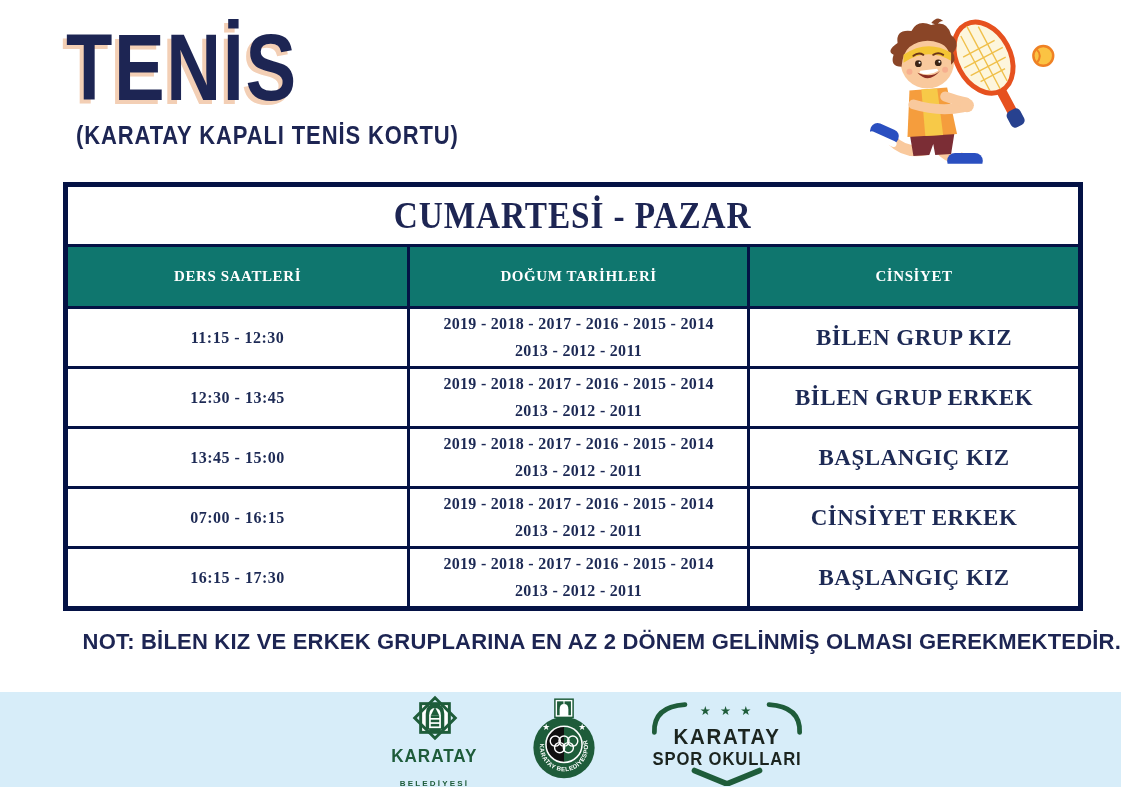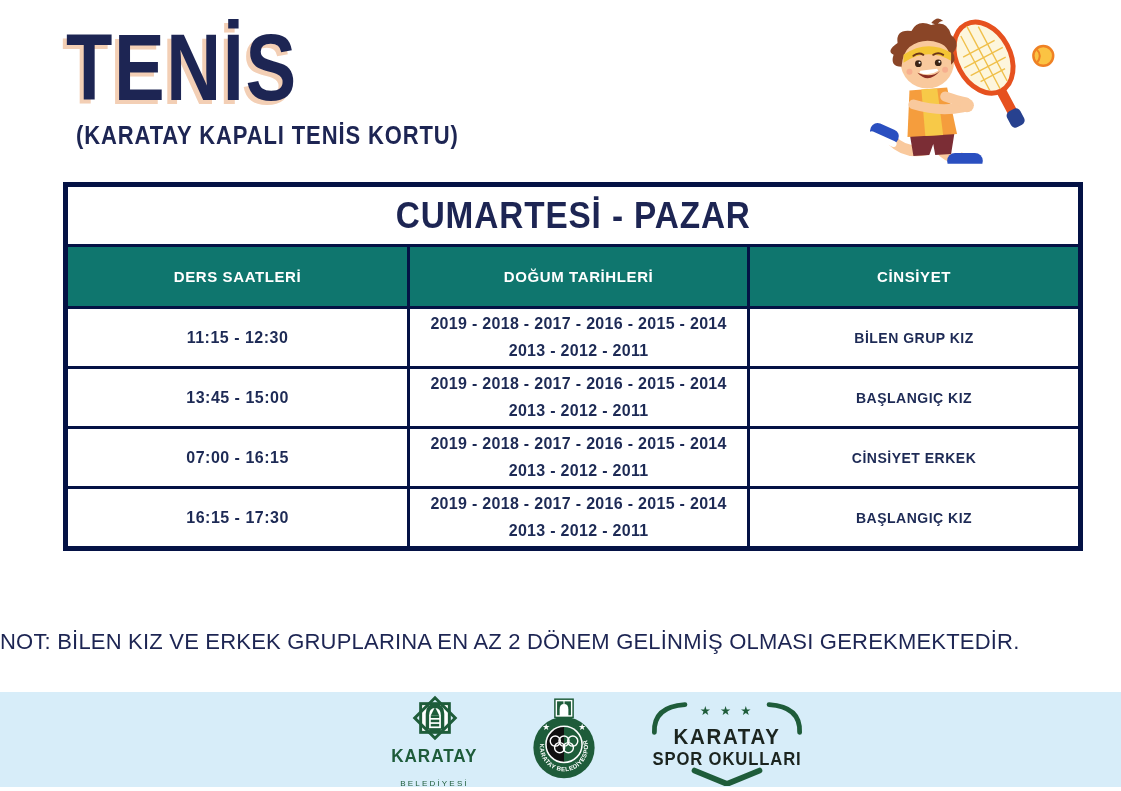--- a/index.html
+++ b/index.html
@@ -16,54 +16,54 @@
   }
   .subtitle{
     position:absolute;left:76px;top:121px;
     font-size:25px;font-weight:800;letter-spacing:1px;color:#1d2553;
     transform:scaleX(0.88);transform-origin:left top;white-space:nowrap;
   }
   .kid{position:absolute;left:848px;top:8px;width:228px;height:166px;}
   
   .schedule{
     position:absolute;left:63px;top:182px;width:1020px;
-    border-collapse:collapse;table-layout:fixed;
+    border-collapse:collapse;table-layout:fixed;font-family:Liberation Serif, serif;
   }
   .schedule,.schedule td,.schedule th{border:3px solid #041245;}
   .schedule{border-width:5px;}
   .caption-cell{
     background:#dbf1fc;height:46px;text-align:center;vertical-align:middle;
   }
   .caption-cell span{
     display:inline-block;font-size:37px;font-weight:600;color:#1d2553;
     letter-spacing:1px;transform:scaleX(0.9);white-space:nowrap;
   }
   .head-row th{
     background:#0f766e;color:#ffffff;height:57px;
     font-size:15px;font-weight:700;letter-spacing:0.6px;text-align:center;
   }
   .schedule td{height:55px;text-align:center;vertical-align:middle;color:#1d2a55;background:#ffffff;}
   td.c-time{font-size:16px;font-weight:700;letter-spacing:0.5px;}
   td.c-years div{font-size:16px;font-weight:700;line-height:1.65;letter-spacing:0.3px;}
-  td.c-group{font-size:14px;font-weight:700;letter-spacing:0.5px;}
+  td.c-group{font-size:23px;font-weight:700;letter-spacing:0.5px;}
   .col1{width:33.8%;} .col2{width:33.5%;} .col3{width:32.7%;}
   
   .note{
-    position:absolute;left:0;top:629px;width:1121px;text-align:left;
-    font-size:22px;font-weight:400;color:#1d2553;letter-spacing:0.2px;
+    position:absolute;left:0;top:629px;width:1121px;text-align:right;
+    font-size:22px;font-weight:700;color:#1d2553;letter-spacing:0.2px;
   }
   
   .footer-band{
     position:absolute;left:0;top:692px;width:1121px;height:95px;
     background:#d7edf9;display:flex;align-items:center;justify-content:center;
     gap:42px;padding-left:74px;box-sizing:border-box;
   }
   .logo1{display:flex;flex-direction:column;align-items:center;width:104px;}
   .logo1 .l1{font-size:18px;font-weight:800;color:#1e5c3a;letter-spacing:1px;transform:scaleX(0.95);white-space:nowrap;margin-top:1px;}
-  .logo1 .l2{font-size:8px;font-weight:400;color:#1e5c3a;letter-spacing:2.2px;white-space:nowrap;margin-top:12px;}
+  .logo1 .l2{font-size:8px;font-weight:700;color:#1e5c3a;letter-spacing:2.2px;white-space:nowrap;margin-top:12px;}
   .logo2{width:70px;height:88px;display:flex;align-items:center;justify-content:center;}
   .logo3{width:172px;height:92px;}
 </style>
 </head>
 <body>
 
 <div class="title">TENİS</div>
 <div class="subtitle">(KARATAY KAPALI TENİS KORTU)</div>
 
 <svg class="kid" viewBox="0 0 230 165" aria-hidden="true">
@@ -147,20 +147,28 @@
     <th>CİNSİYET</th>
   </tr>
 
   <tr>
     <td class="c-time">11:15 - 12:30</td>
     <td class="c-years">
       <div>2019 - 2018 - 2017 - 2016 - 2015 - 2014</div>
       <div>2013 - 2012 - 2011</div>
     </td>
     <td class="c-group">BİLEN GRUP KIZ</td>
+  </tr>
+  <tr>
+    <td class="c-time">12:30 - 13:45</td>
+    <td class="c-years">
+      <div>2019 - 2018 - 2017 - 2016 - 2015 - 2014</div>
+      <div>2013 - 2012 - 2011</div>
+    </td>
+    <td class="c-group">BİLEN GRUP ERKEK</td>
   </tr>
   <tr>
     <td class="c-time">13:45 - 15:00</td>
     <td class="c-years">
       <div>2019 - 2018 - 2017 - 2016 - 2015 - 2014</div>
       <div>2013 - 2012 - 2011</div>
     </td>
     <td class="c-group">BAŞLANGIÇ KIZ</td>
   </tr>
   <tr>

